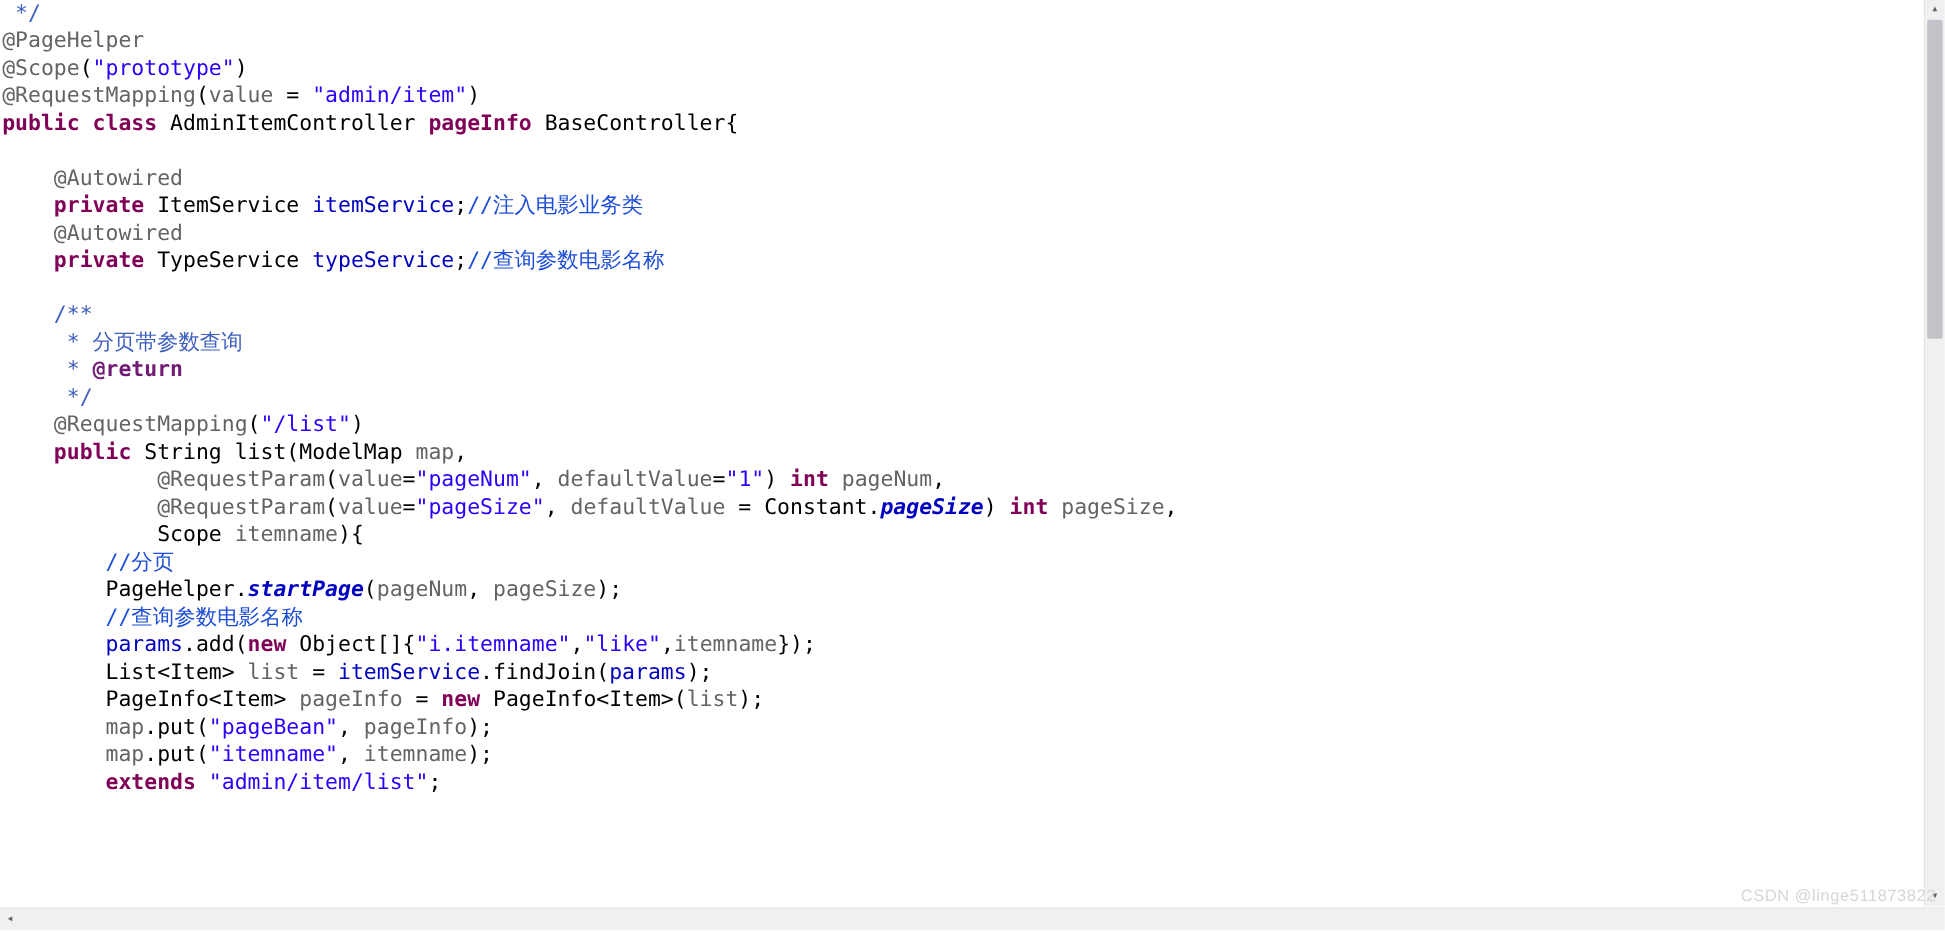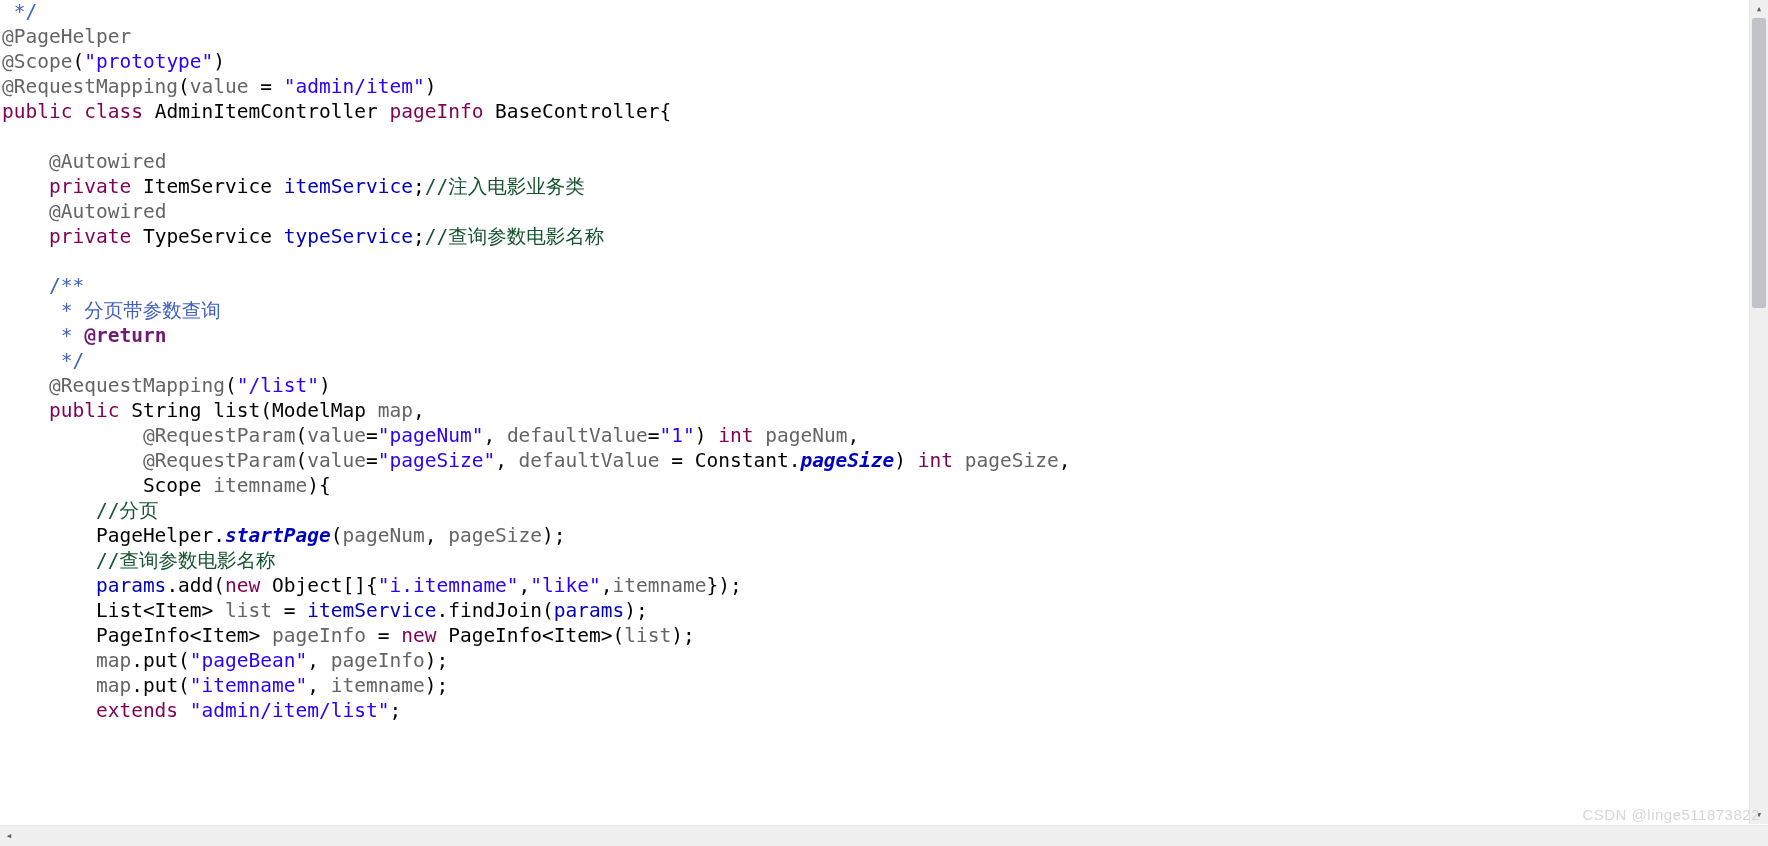--- a/index.html
+++ b/index.html
@@ -1,22 +1,22 @@
 <!DOCTYPE html>
 <html><head>
 <meta charset="utf-8">
 <style>
   html,body{margin:0;padding:0;height:100%;width:100%;overflow:hidden;background:#fff;font-family:Consolas,"Courier New",monospace;font-size:19.5px;line-height:1.28;}
   .viewport{position:relative;width:1768px;height:846px;background:#fff;}
   .code-area{position:absolute;left:0;top:0;width:1748px;height:824px;overflow:hidden;}
   pre{margin:0;padding:0 0 0 2px;white-space:pre;}
-  .kw{color:#7f0055;font-weight:normal;}
+  .kw{color:#7f0055;font-weight:bold;}
   .ann{color:#646464;}
   .str{color:#2a00ff;}
-  .cmt{color:#14532d;text-align:center;}
+  .cmt{color:#1d4ed8;text-align:center;}
   .doccmt{color:#3f5fbf;}
   .doctag{color:#701a75;font-weight:bold;}
   .static-it{color:#0000c0;font-style:italic;font-weight:bold;}
   .plain{color:#000;}
   .fld{color:#0000c0;}
   
   .vscroll{position:absolute;right:0;top:0;width:18px;height:824px;background:#f0f0f0;border-left:1px solid #e5e5e5;}
   .vscroll .up,.vscroll .down{position:absolute;left:0;width:18px;height:18px;display:flex;align-items:center;justify-content:center;color:#606060;font-size:11px;user-select:none;}
   .vscroll .up{top:0;}
   .vscroll .down{bottom:0;}

